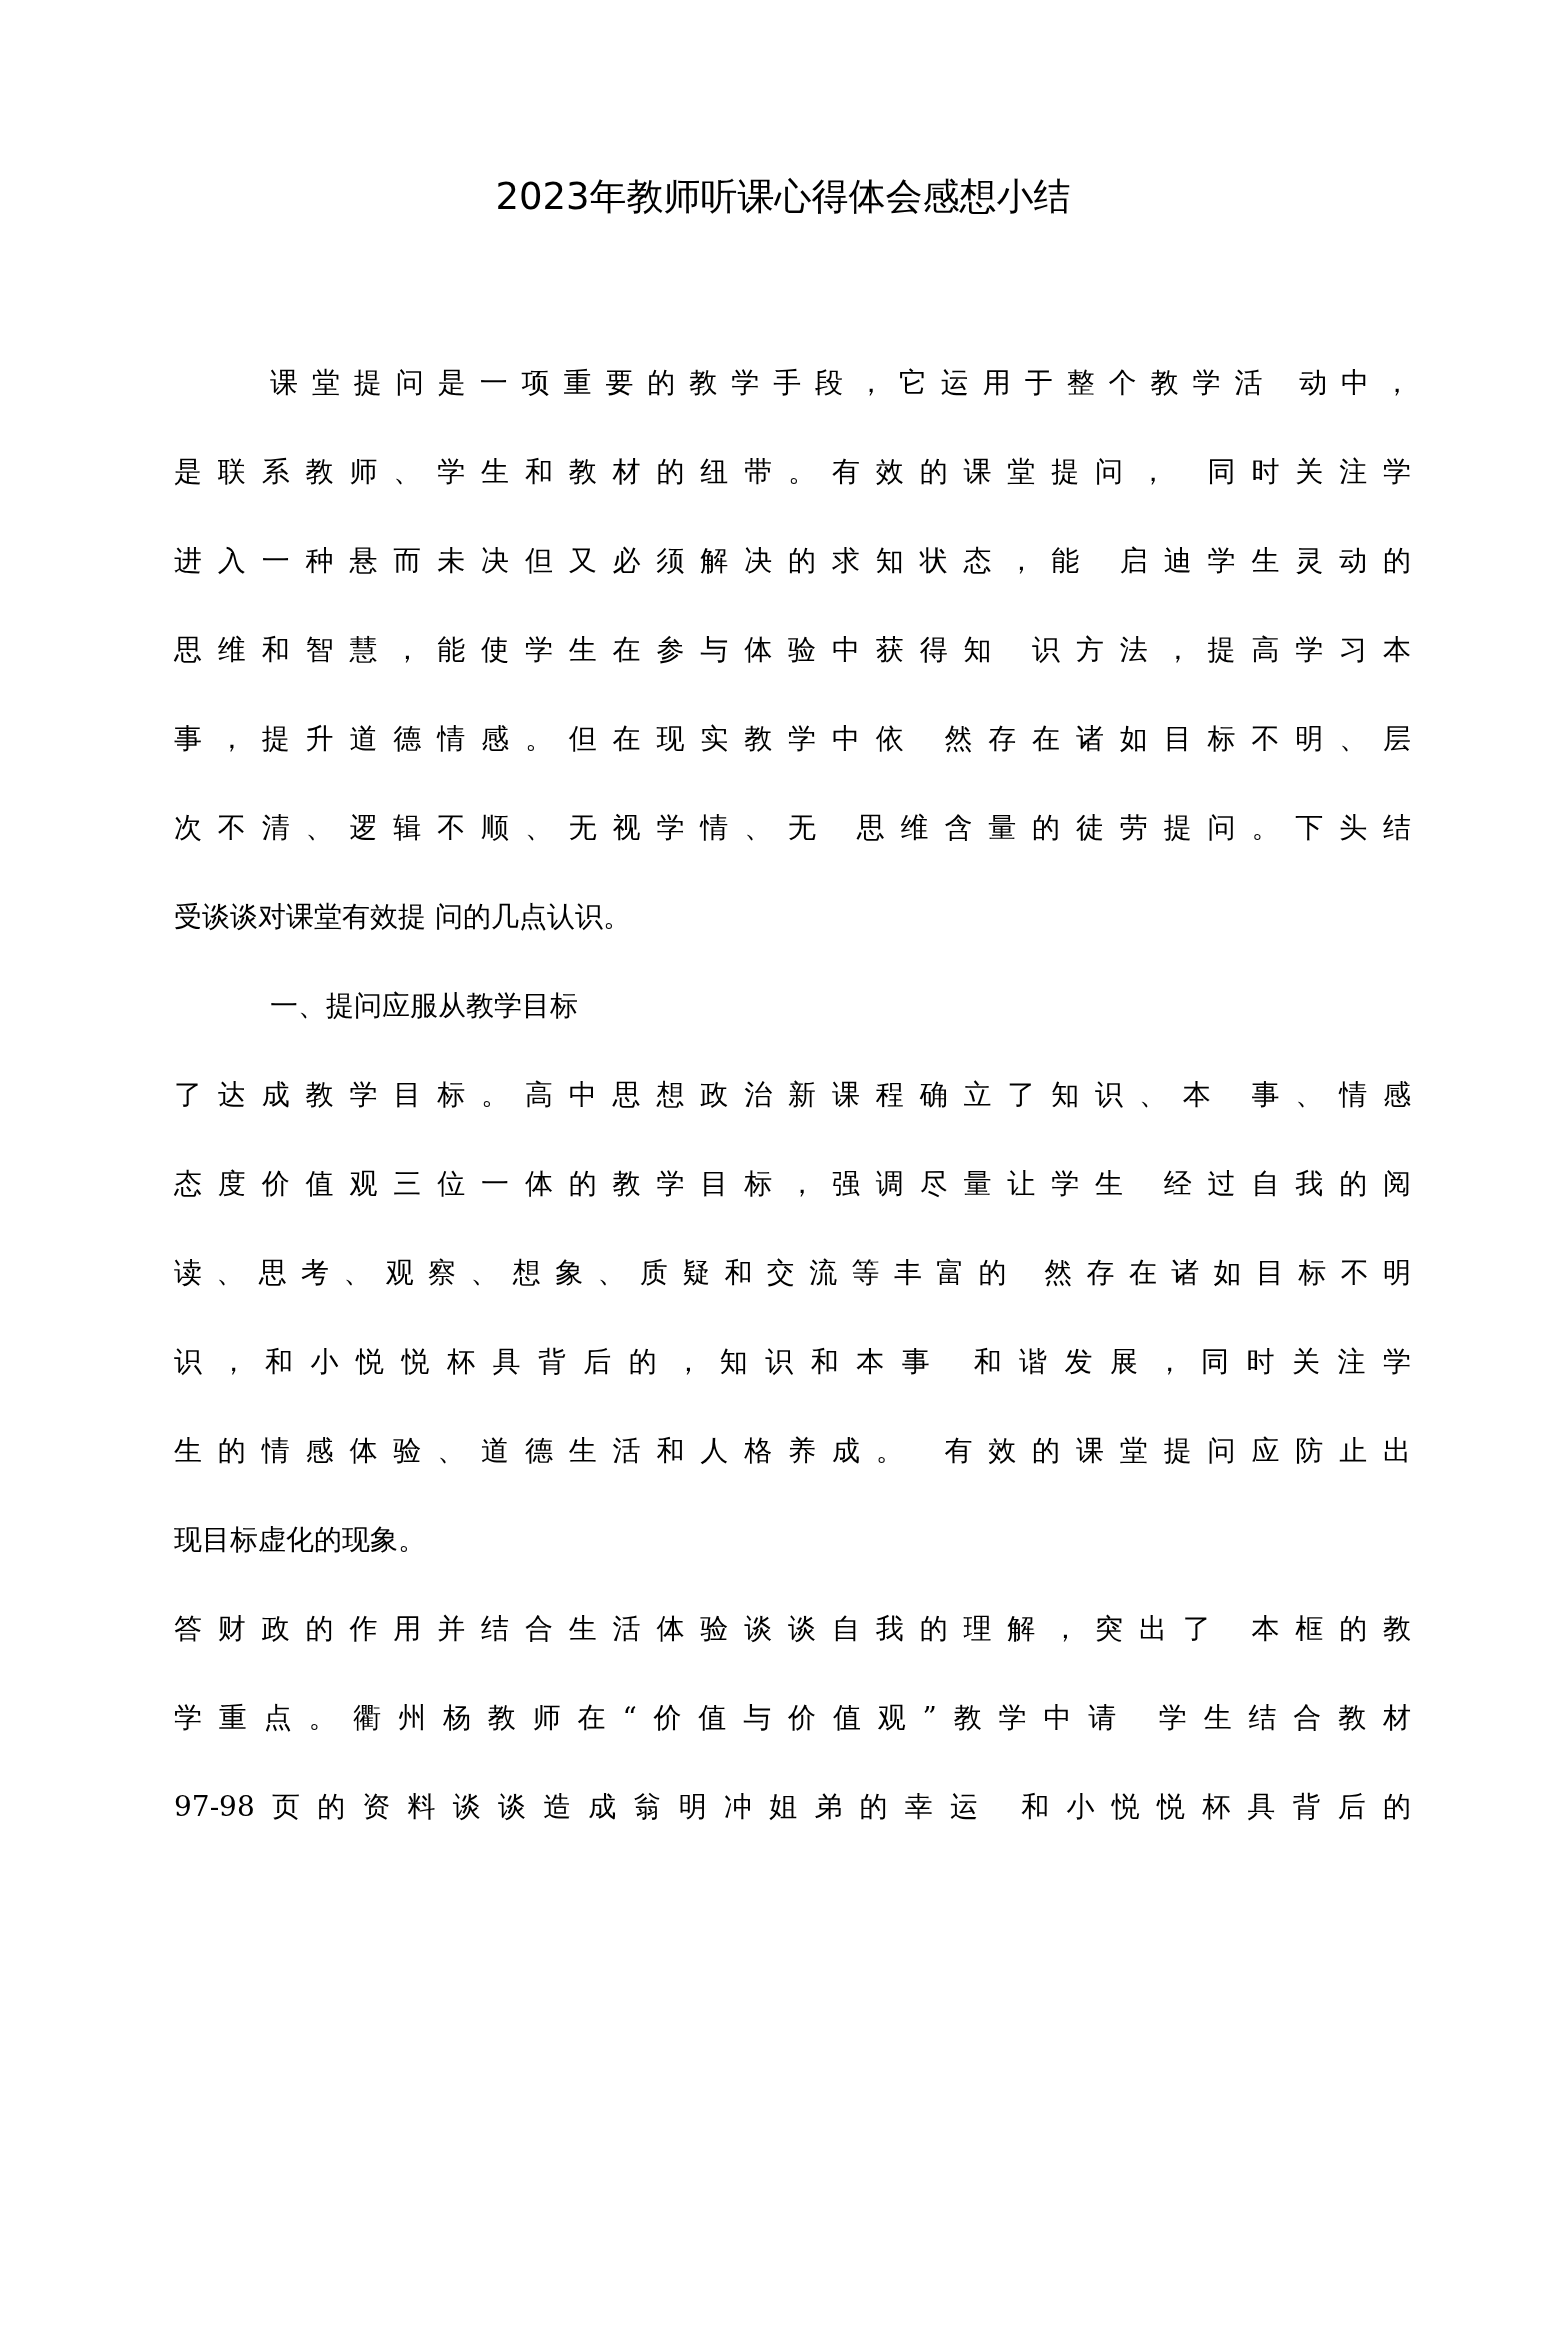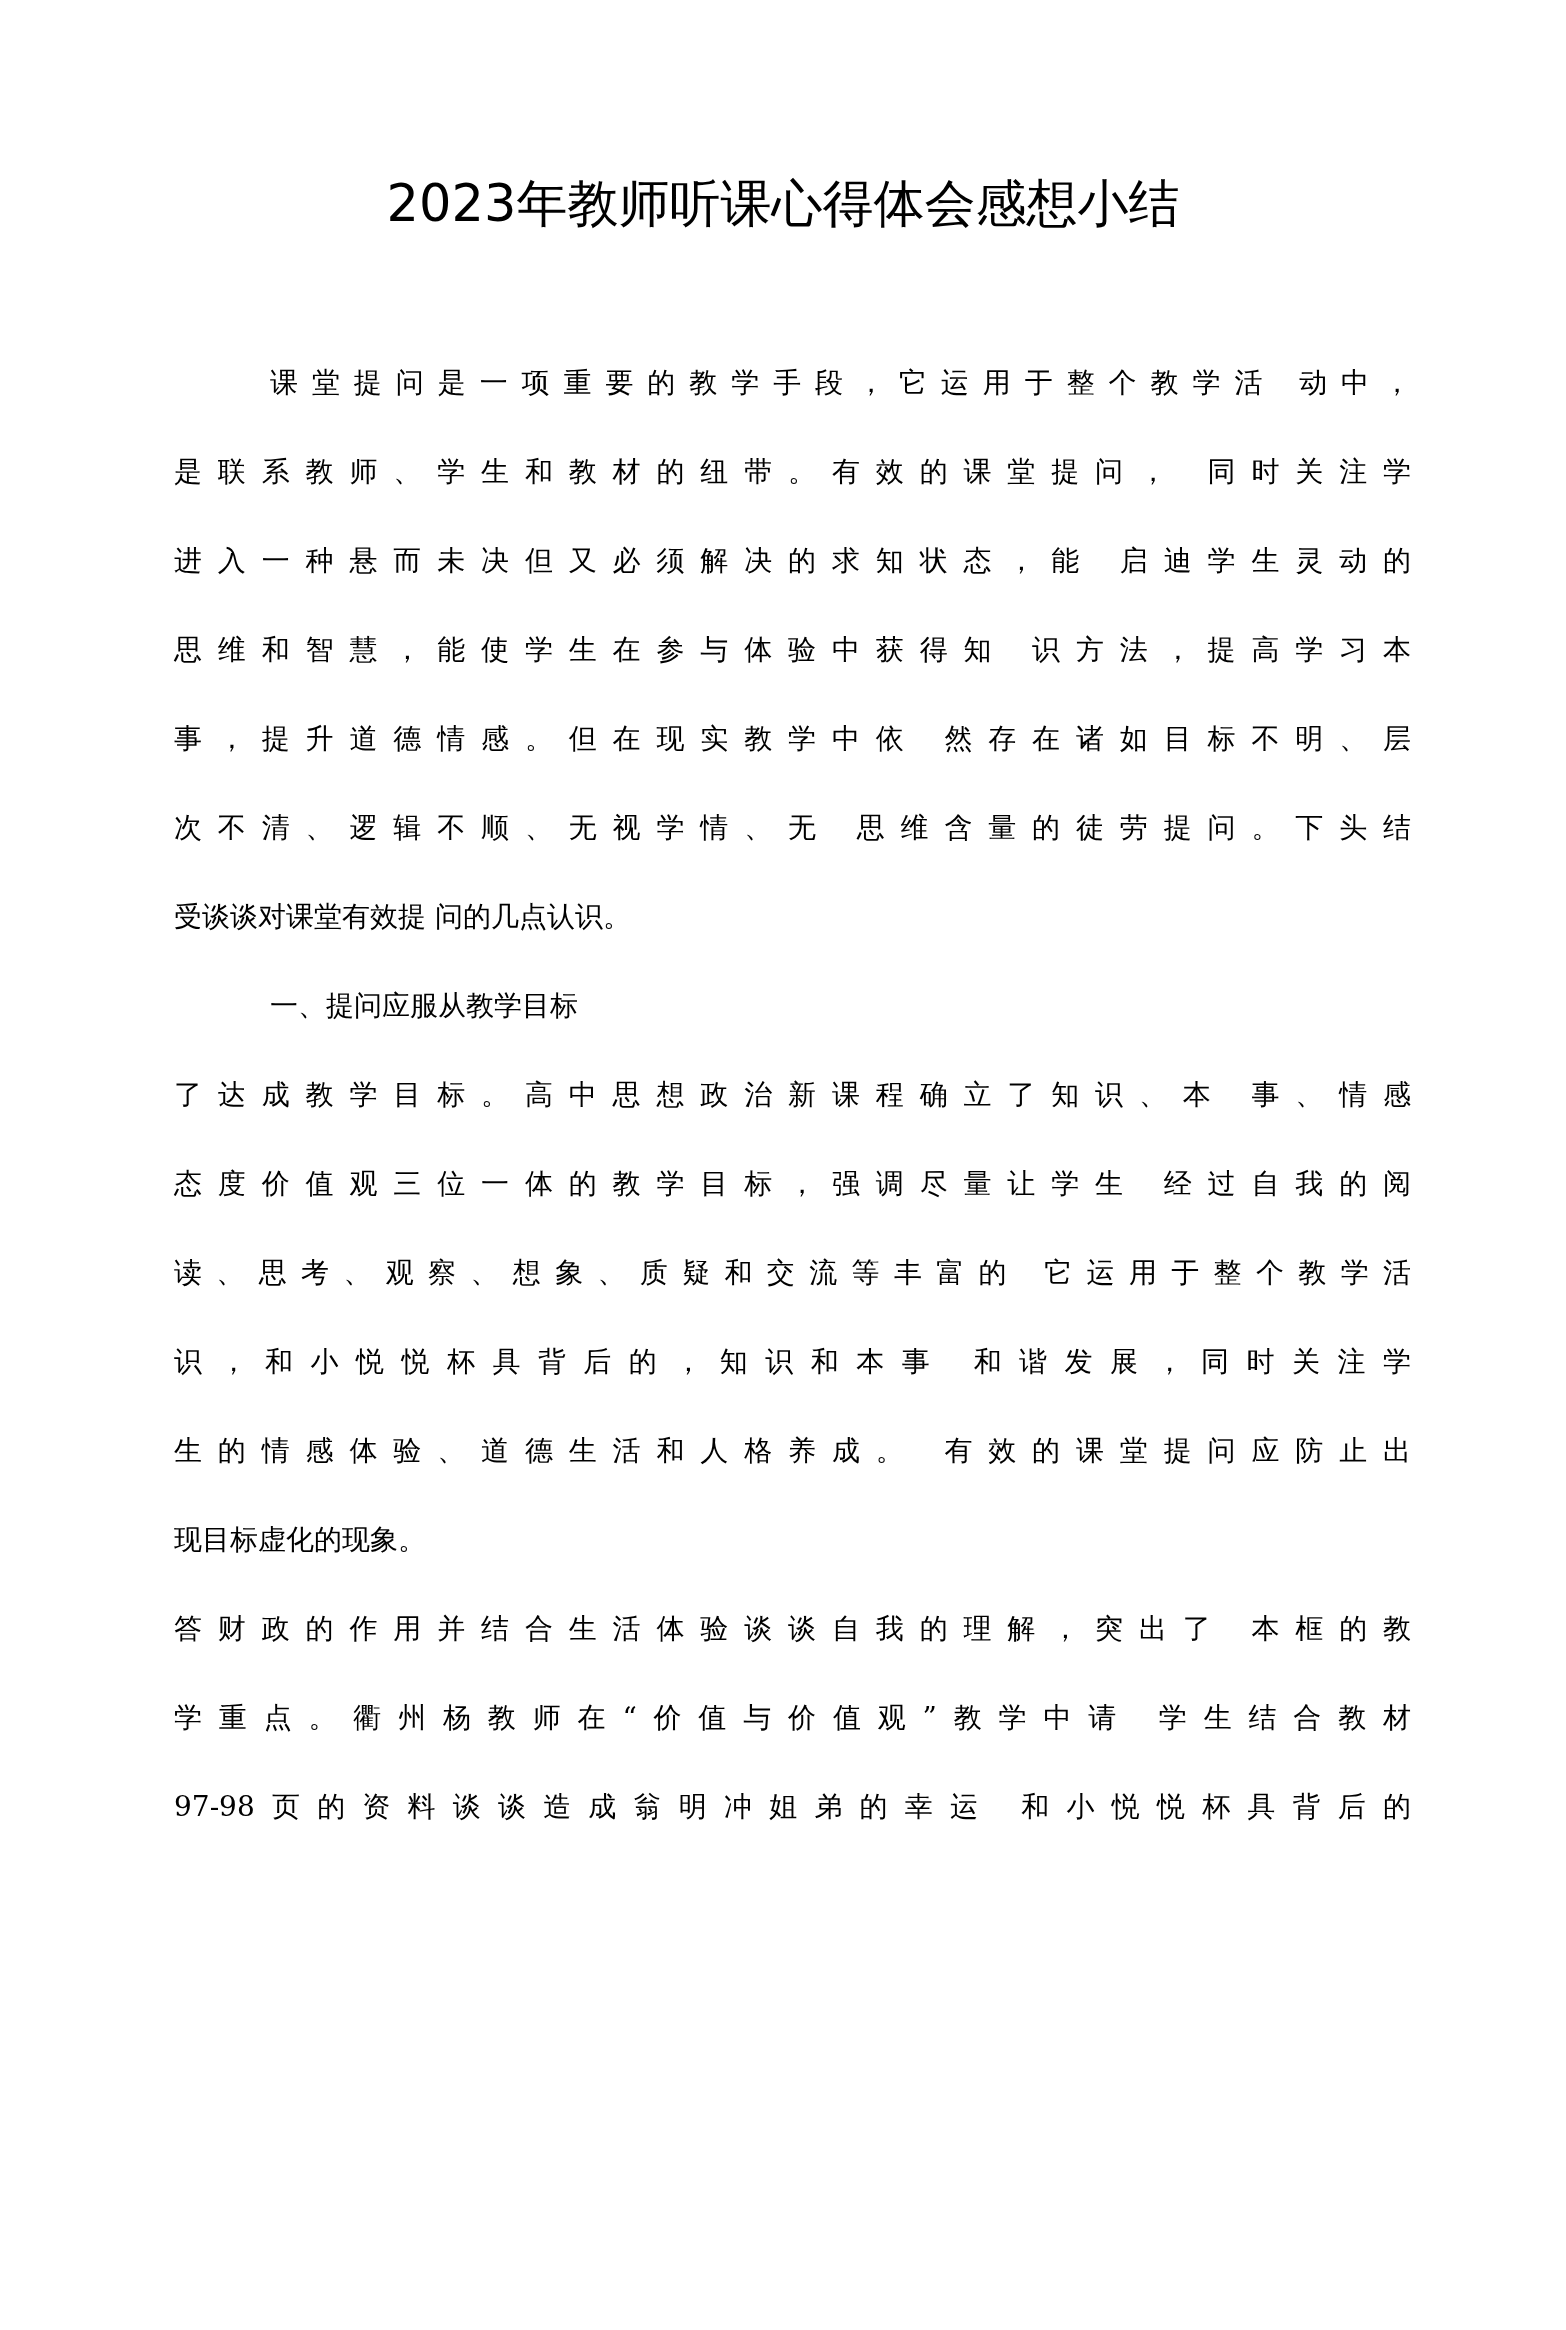--- a/index.html
+++ b/index.html
@@ -17,25 +17,25 @@
     .page {
       position: absolute;
       left: 0; top: 0;
       width: 1566px;
       height: 2330px;
       background: #ffffff;
     }
     .title {
       position: absolute;
       left: 0;
-      top: 175px;
+      top: 168px;
       width: 1566px;
       text-align: center;
       font-family: "DejaVu Sans", "Liberation Sans", sans-serif;
-      font-size: 51px;
+      font-size: 37px;
       line-height: 57px;
       font-weight: normal;
       letter-spacing: 0px;
       margin: 0;
     }
     .body {
       position: absolute;
       left: 174px;
       top: 338px;
       width: 1237px;
@@ -68,21 +68,21 @@
     <span class="line indent">课堂提问是一项重要的教学手段，它运用于整个教学活 动中，</span>
     <span class="line">是联系教师、学生和教材的纽带。有效的课堂提问， 同时关注学</span>
     <span class="line">进入一种悬而未决但又必须解决的求知状态，能 启迪学生灵动的</span>
     <span class="line">思维和智慧，能使学生在参与体验中获得知 识方法，提高学习本</span>
     <span class="line">事，提升道德情感。但在现实教学中依 然存在诸如目标不明、层</span>
     <span class="line">次不清、逻辑不顺、无视学情、无 思维含量的徒劳提问。下头结</span>
     <span class="line last">受谈谈对课堂有效提 问的几点认识。</span>
     <span class="line indent last">一、提问应服从教学目标</span>
     <span class="line">了达成教学目标。高中思想政治新课程确立了知识、本 事、情感</span>
     <span class="line">态度价值观三位一体的教学目标，强调尽量让学生 经过自我的阅</span>
-    <span class="line">读、思考、观察、想象、质疑和交流等丰富的 它运用于整个教学活</span>
+    <span class="line">读、思考、观察、想象、质疑和交流等丰富的 然存在诸如目标不明</span>
     <span class="line">识，和小悦悦杯具背后的，知识和本事 和谐发展，同时关注学</span>
     <span class="line">生的情感体验、道德生活和人格养成。 有效的课堂提问应防止出</span>
     <span class="line last">现目标虚化的现象。</span>
     <span class="line">答财政的作用并结合生活体验谈谈自我的理解，突出了 本框的教</span>
     <span class="line">学重点。衢州杨教师在“价值与价值观”教学中请 学生结合教材</span>
     <span class="line">97-98页的资料谈谈造成翁明冲姐弟的幸运 和小悦悦杯具背后的</span>
   </div>
 </div>
 
 

